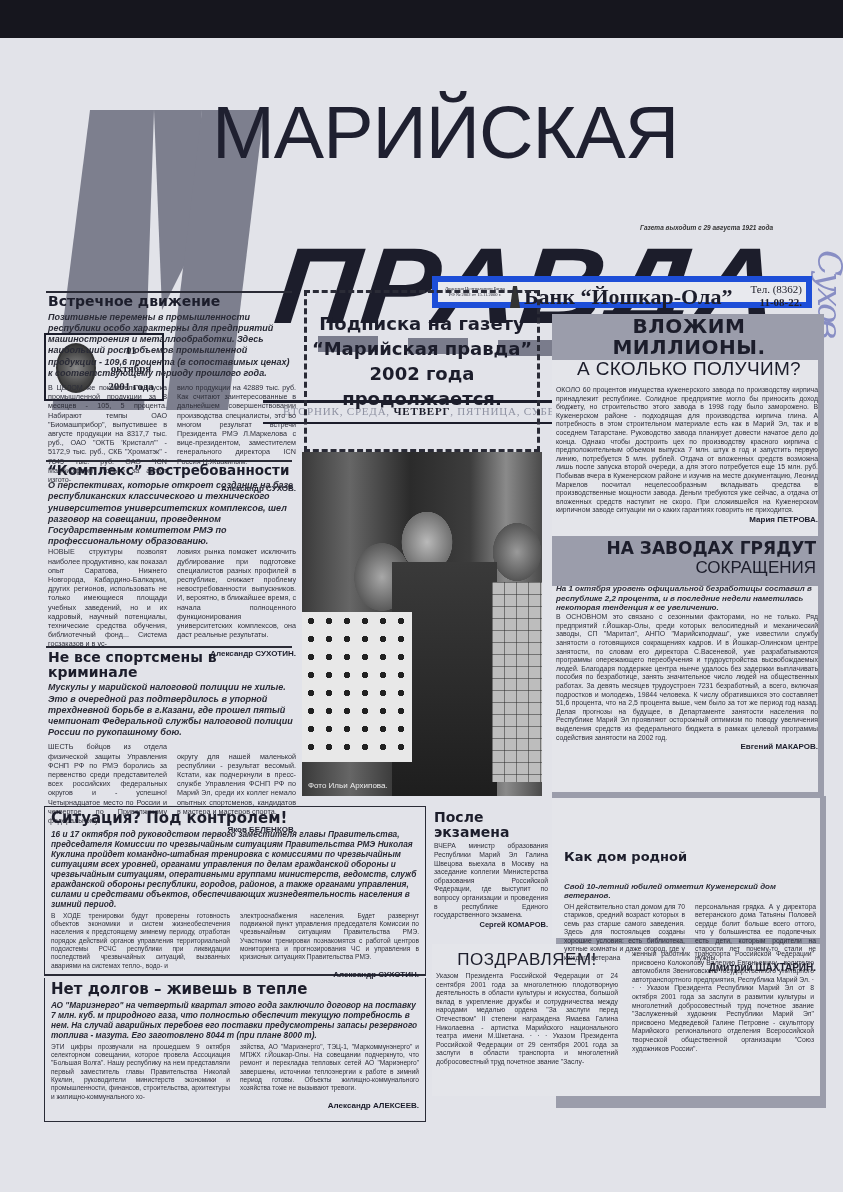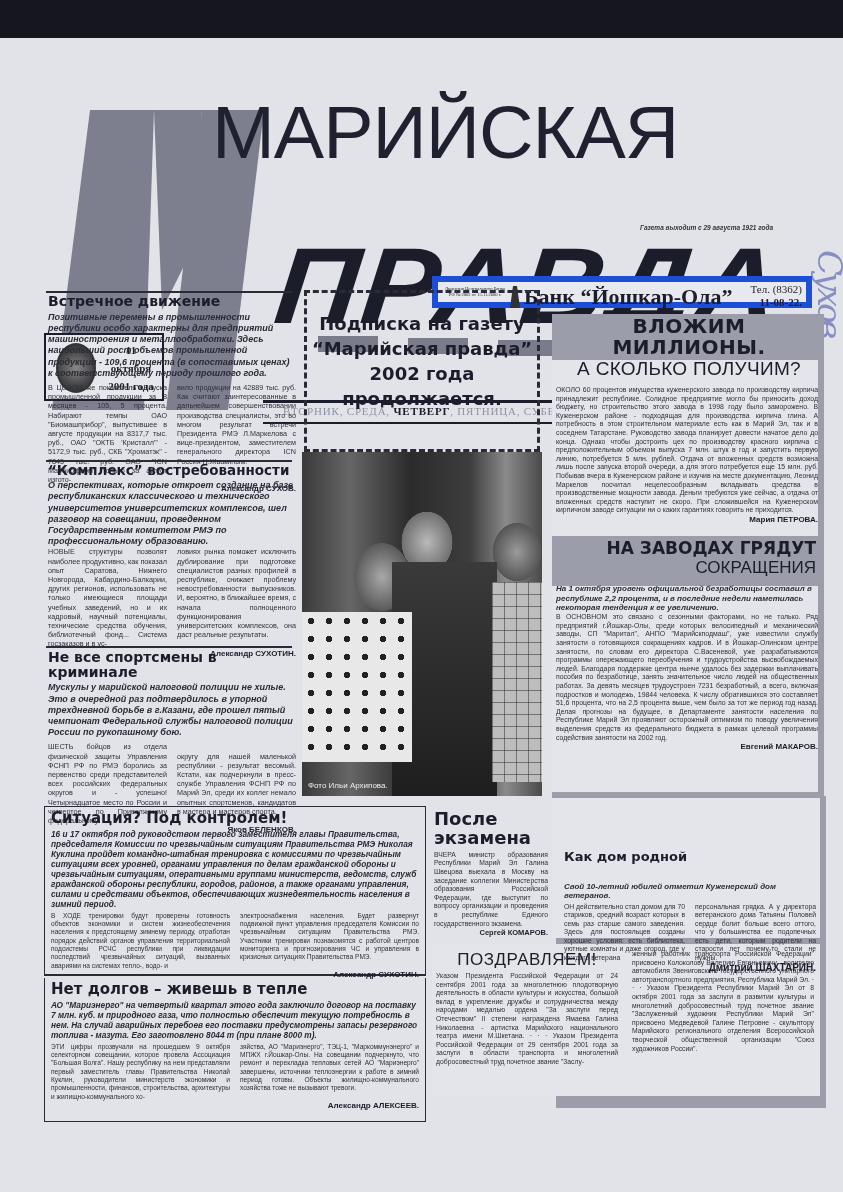--- a/index.html
+++ b/index.html
@@ -185,21 +185,21 @@
   <div class="h" style="font-size:15px;">Нет долгов – живешь в тепле</div>
   <div class="lead" style="font-size:8.3px;line-height:10px;margin-top:2px;">АО "Мариэнерго" на четвертый квартал этого года заключило договор на поставку 7 млн. куб. м природного газа, что полностью обеспечит текущую потребность в нем. На случай аварийных перебоев его поставки предусмотрены запасы резервного топлива - мазута. Его заготовлено 8044 т (при плане 8000 т).</div>
   <div class="cols body" style="margin-top:3px;font-size:6.6px;line-height:8.3px;">
     <div>ЭТИ цифры прозвучали на прошедшем 9 октября селекторном совещании, которое провела Ассоциация "Большая Волга". Нашу республику на нем представляли первый заместитель главы Правительства Николай Куклин, руководители министерств экономики и промышленности, финансов, строительства, архитектуры и жилищно-коммунального хо-</div>
     <div>зяйства, АО "Мариэнерго", ТЭЦ-1, "Маркоммунэнерго" и МПЖХ г.Йошкар-Олы. На совещании подчеркнуто, что ремонт и перекладка тепловых сетей АО "Мариэнерго" завершены, источники теплоэнергии к работе в зимний период готовы. Объекты жилищно-коммунального хозяйства тоже не вызывают тревоги.</div>
   </div>
   <div class="sig">Александр АЛЕКСЕЕВ.</div>
 </div>
 
 <div class="art" style="left:434px;top:810px;width:114px;">
-  <div class="h" style="font-size:18px;">После экзамена</div>
+  <div class="h" style="font-size:14px;">После экзамена</div>
   <div class="body" style="margin-top:3px;font-size:6.8px;line-height:8.6px;">ВЧЕРА министр образования Республики Марий Эл Галина Швецова выехала в Москву на заседание коллегии Министерства образования Российской Федерации, где выступит по вопросу организации и проведения в республике Единого государственного экзамена.</div>
   <div class="sig" style="font-size:7.5px;">Сергей КОМАРОВ.</div>
 </div>
 
 <div class="shadebox" style="left:556px;top:796px;width:270px;height:312px;"></div>
 <div class="shade-inner" style="left:552px;top:798px;width:268px;height:140px;"></div>
 <div class="shade-inner" style="left:432px;top:944px;width:388px;height:152px;"></div>
 
 <div class="art" style="left:564px;top:810px;width:252px;">
   <div class="h" style="font-size:13px;margin-top:40px;">Как дом родной</div>

